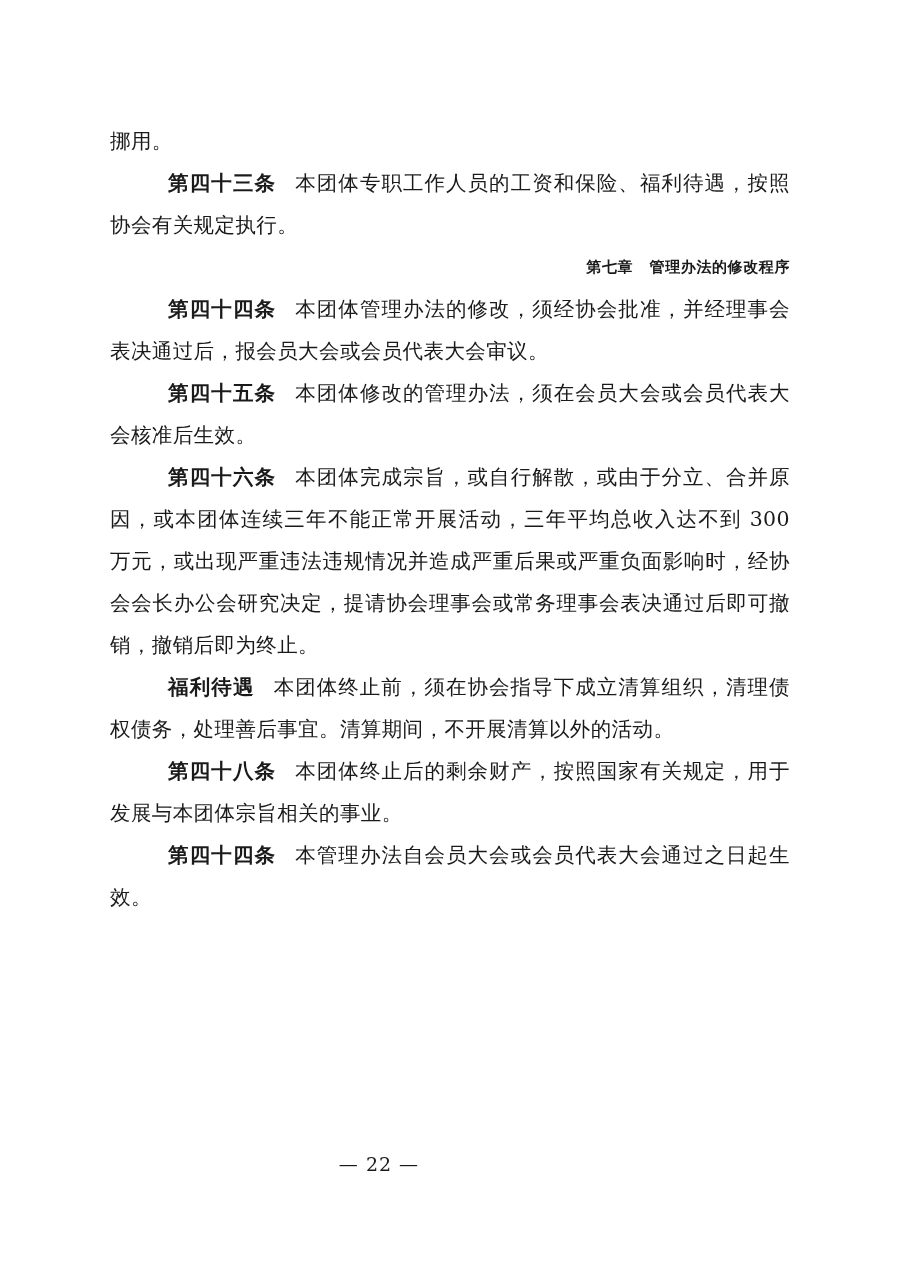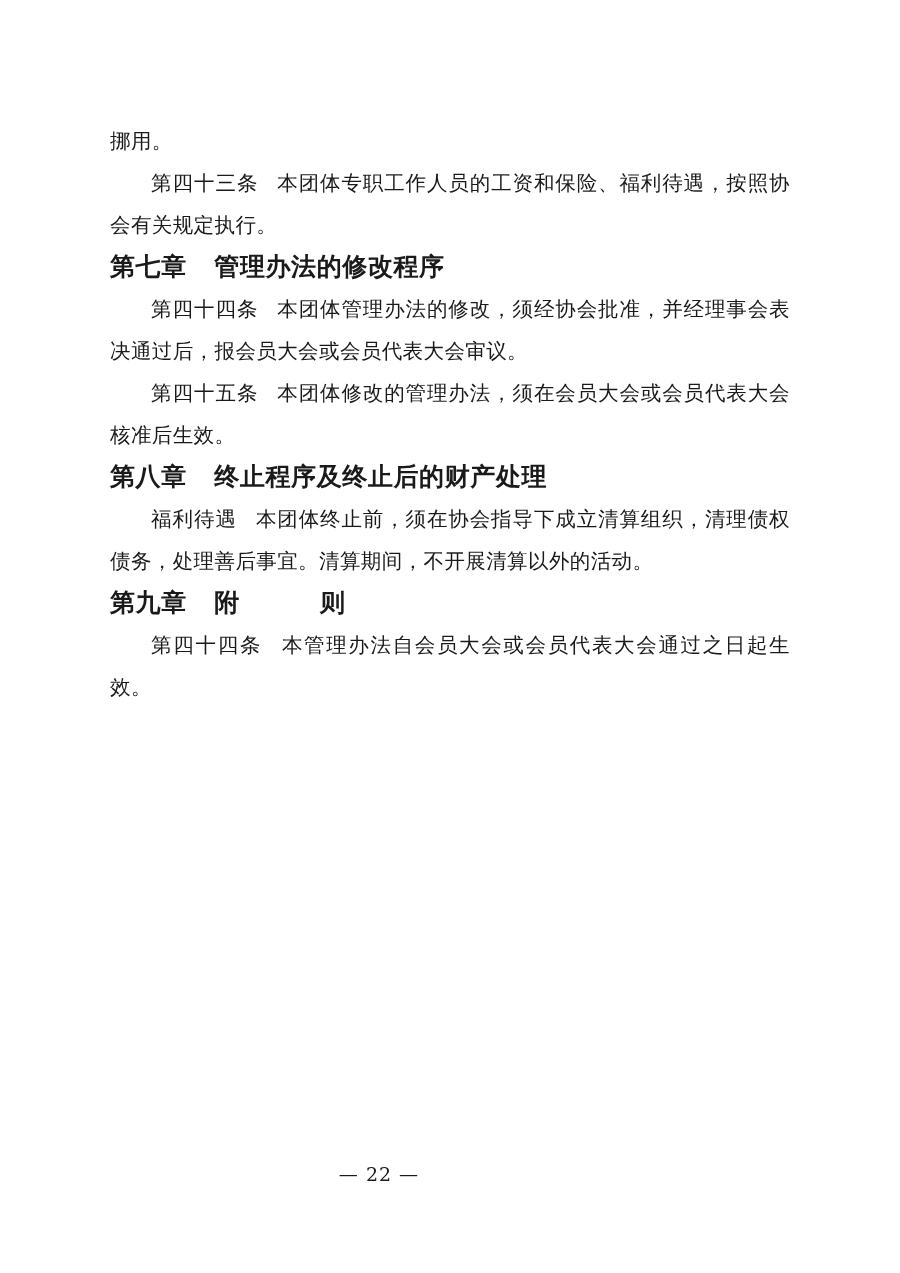--- a/index.html
+++ b/index.html
@@ -31,47 +31,48 @@
   }
   p.para {
     margin: 0;
     text-indent: 2em;
   }
   p.para.noindent {
     text-indent: 0;
   }
   h2.chapter {
     margin: 0;
-    font-size: 25px;
+    font-size: 15px;
     line-height: 42px;
     font-weight: bold;
-    text-align: left;
+    text-align: right;
     letter-spacing: 0.6px;
   }
   .art-no {
-    font-weight: normal;
+    font-weight: bold;
     letter-spacing: 0.5px;
+    margin-left: 17px;
   }
   .art-gap {
     display: inline-block;
     width: 0.9em;
   }
   .ch-gap {
     display: inline-block;
     width: 1.1em;
   }
   .ch-gap-wide {
     display: inline-block;
     width: 3.2em;
   }
   .footer {
     position: absolute;
     left: 0;
     right: 0;
-    bottom: 88px;
+    bottom: 98px;
     text-align: center;
     font-size: 19px;
     letter-spacing: 1px;
     color: #1a1a1a;
   }
   .page-num-inner {
     display: inline-block;
     padding-left: 8px;
     margin-left: -150px;
   }
@@ -95,33 +96,33 @@
     </h2>
 
     <p class="para">
       <span class="art-no">第四十四条</span><span class="art-gap"></span><span>本团体管理办法的修改，须经协会批准，并经理事会表决通过后，报会员大会或会员代表大会审议。</span>
     </p>
 
     <p class="para">
       <span class="art-no">第四十五条</span><span class="art-gap"></span><span>本团体修改的管理办法，须在会员大会或会员代表大会核准后生效。</span>
     </p>
 
-    <h2 class="chapter">
-      <span>第八章</span><span class="ch-gap"></span><span>终止程序及终止后的财产处理</span>
-    </h2>
 
+    <p class="para">
+      <span class="art-no">第四十六条</span><span class="art-gap"></span><span>本团体完成宗旨，或自行解散，或由于分立、合并原因，或本团体连续三年不能正常开展活动，三年平均总收入达不到 300 万元，或出现严重违法违规情况并造成严重后果或严重负面影响时，经协会会长办公会研究决定，提请协会理事会或常务理事会表决通过后即可撤销，撤销后即为终止。</span>
+    </p>
 
     <p class="para">
       <span class="art-no">福利待遇</span><span class="art-gap"></span><span>本团体终止前，须在协会指导下成立清算组织，清理债权债务，处理善后事宜。清算期间，不开展清算以外的活动。</span>
     </p>
 
+    <p class="para">
+      <span class="art-no">第四十八条</span><span class="art-gap"></span><span>本团体终止后的剩余财产，按照国家有关规定，用于发展与本团体宗旨相关的事业。</span>
+    </p>
 
-    <h2 class="chapter">
-      <span>第九章</span><span class="ch-gap"></span><span>附</span><span class="ch-gap-wide"></span><span>则</span>
-    </h2>
 
 
 
     <p class="para">
       <span class="art-no">第四十四条</span><span class="art-gap"></span><span>本管理办法自会员大会或会员代表大会通过之日起生效。</span>
     </p>
 
   </div>
 
   <div class="footer">

